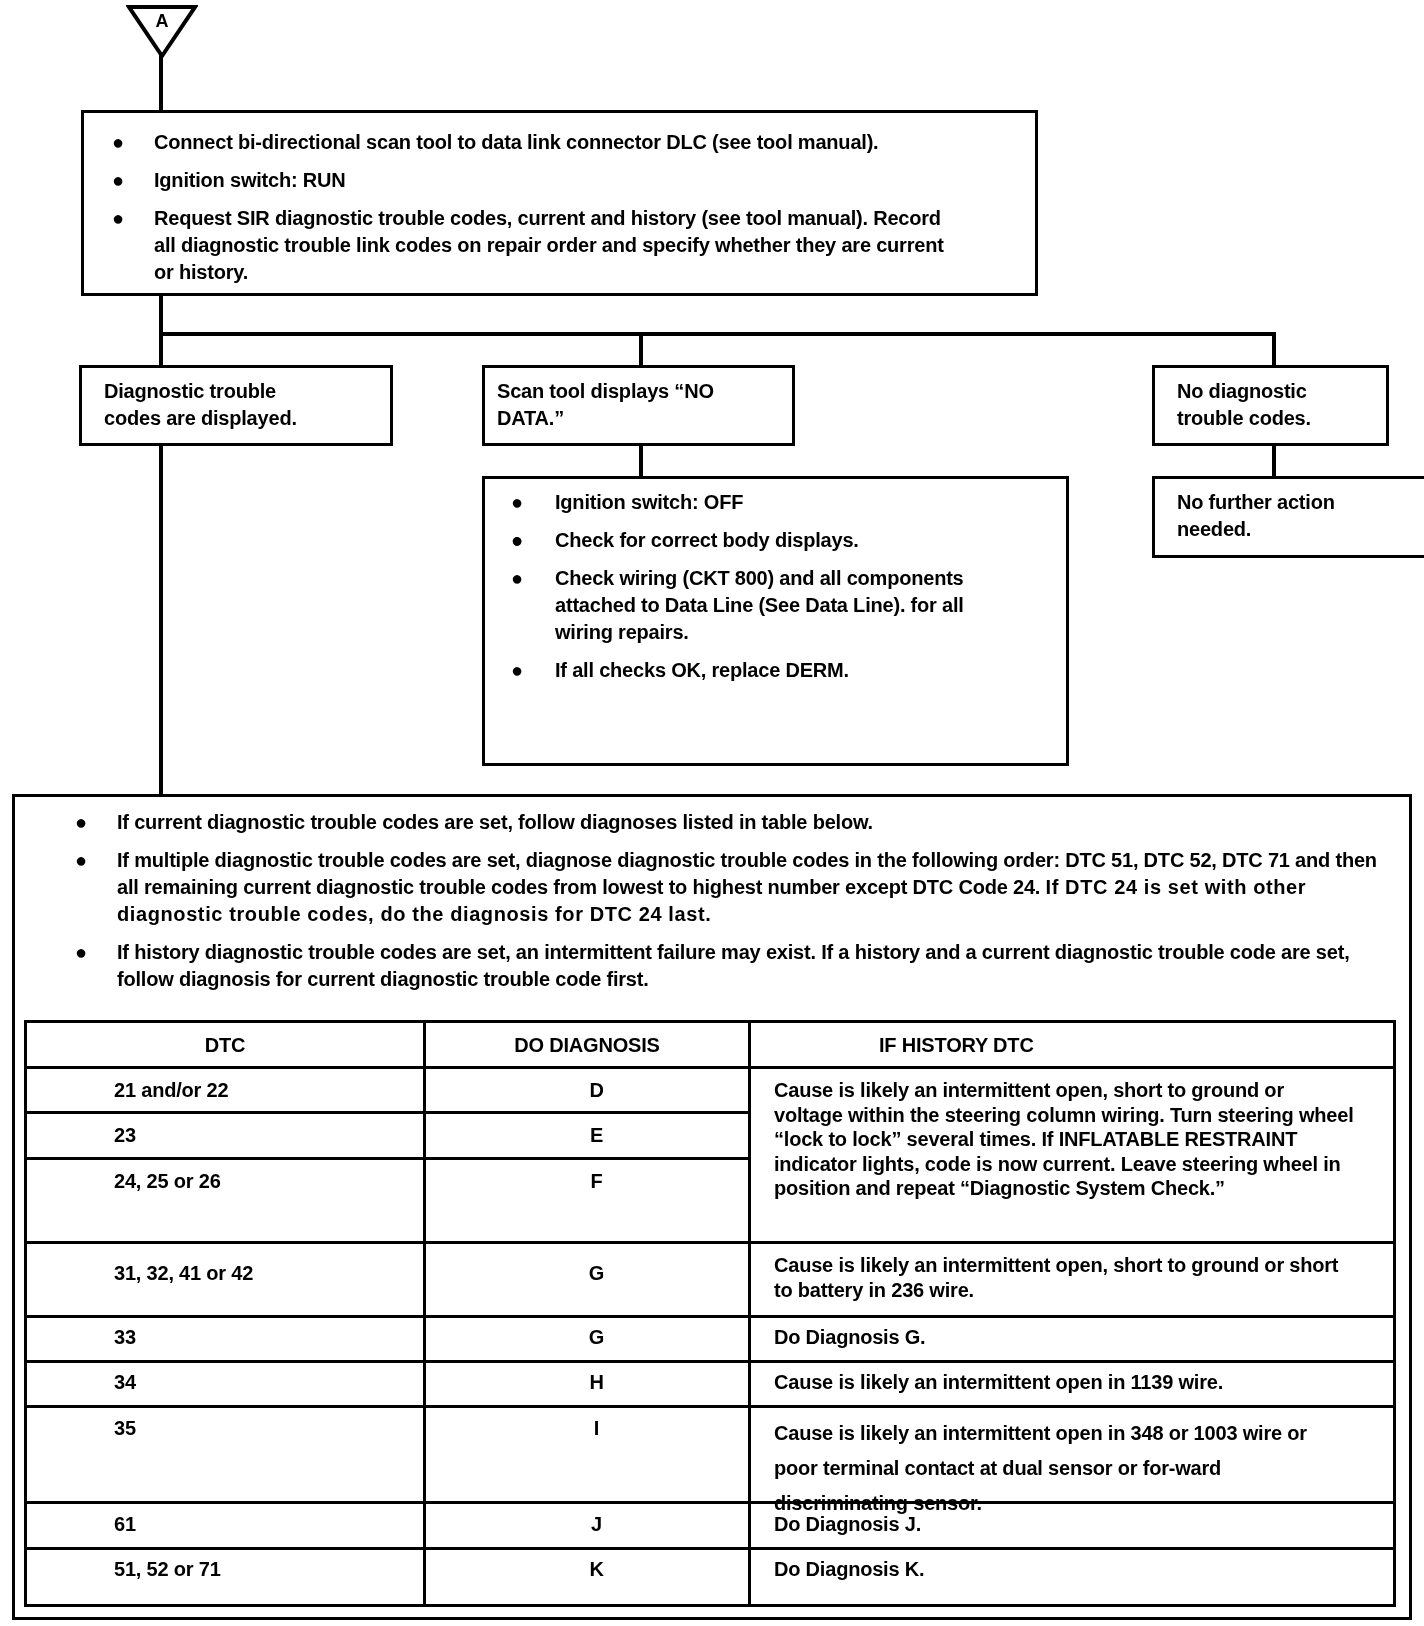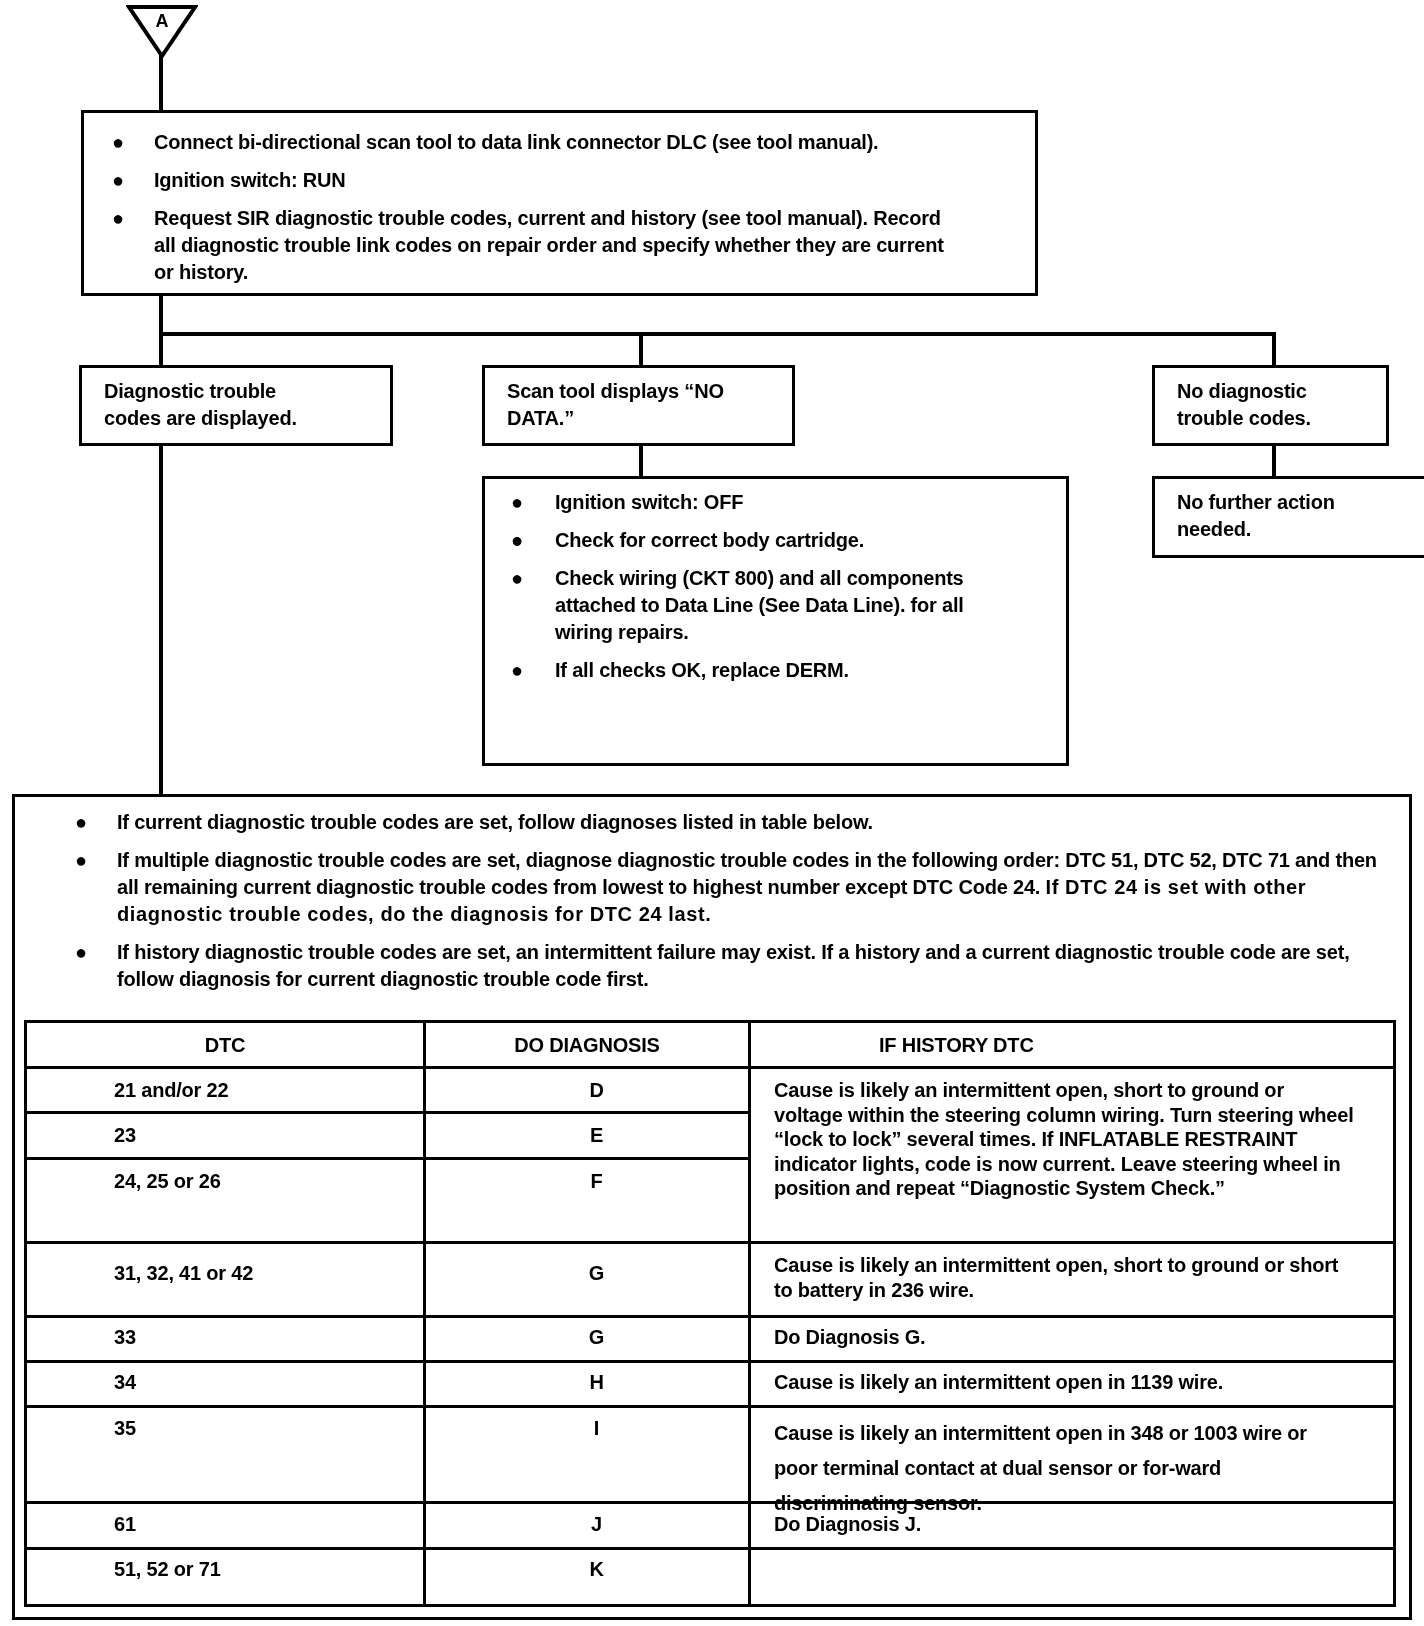--- a/index.html
+++ b/index.html
@@ -42,35 +42,35 @@
   <ul class="bul txt">
     <li><span class="dot">●</span><span>Connect bi-directional scan tool to data link connector DLC (see tool manual).</span></li>
     <li><span class="dot">●</span><span>Ignition switch: RUN</span></li>
     <li style="padding-right:80px;"><span class="dot">●</span><span>Request SIR diagnostic trouble codes, current and history (see tool manual). Record all diagnostic trouble link codes on repair order and specify whether they are current or history.</span></li>
   </ul>
 </div>
 
 <div class="box txt" style="left:79px;top:365px;width:314px;height:81px;padding:10px 60px 0 22px;">
   <span>Diagnostic trouble codes are displayed.</span>
 </div>
-<div class="box txt" style="left:482px;top:365px;width:313px;height:81px;padding:10px 30px 0 22px;">
+<div class="box txt" style="left:482px;top:365px;width:313px;height:81px;padding:10px 30px 0 12px;">
   <span>Scan tool displays “NO DATA.”</span>
 </div>
 <div class="box txt" style="left:1152px;top:365px;width:237px;height:81px;padding:10px 30px 0 22px;">
   <span>No diagnostic trouble codes.</span>
 </div>
 <div class="box txt" style="left:1152px;top:476px;width:285px;height:82px;padding:10px 20px 0 22px;">
   <span>No further action needed.</span>
 </div>
 
 <div class="box" style="left:482px;top:476px;width:587px;height:290px;padding:10px 10px 0 8px;">
   <ul class="bul txt">
     <li style="padding-left:62px;"><span class="dot">●</span><span>Ignition switch: OFF</span></li>
     <li style="padding-left:62px;padding-right:60px;"><span class="dot">●</span></li>
-    <li style="padding-left:62px;"><span class="dot">●</span><span>Check for correct body cartridge.</span></li>
+    <li style="padding-left:62px;"><span class="dot">●</span><span>Check for correct body displays.</span></li>
     <li style="padding-left:62px;padding-right:40px;"><span class="dot">●</span><span>Check wiring (CKT 800) and all components attached to Data Line (See Data Line). for all wiring repairs.</span></li>
     <li style="padding-left:62px;"><span class="dot">●</span><span>If all checks OK, replace DERM.</span></li>
   </ul>
 </div>
 
 <div class="box" style="left:12px;top:794px;width:1400px;height:826px;padding:12px 30px 0 30px;">
   <ul class="bul txt">
     <li style="padding-left:72px;"><span class="dot" style="left:30px;">●</span><span>If current diagnostic trouble codes are set, follow diagnoses listed in table below.</span></li>
     <li style="padding-left:72px;"><span class="dot" style="left:30px;">●</span><span>If multiple diagnostic trouble codes are set, diagnose diagnostic trouble codes in the following order: DTC 51, DTC 52, DTC 71 and then all remaining current diagnostic trouble codes from lowest to highest number except DTC Code 24. </span><span class="bold-x">If DTC 24 is set with other diagnostic trouble codes, do the diagnosis for DTC 24 last.</span></li>
     <li style="padding-left:72px;"><span class="dot" style="left:30px;">●</span><span>If history diagnostic trouble codes are set, an intermittent failure may exist. If a history and a current diagnostic trouble code are set, follow diagnosis for current diagnostic trouble code first.</span></li>
@@ -115,13 +115,14 @@
   <div class="cell" style="left:399px;top:393px;width:341px;text-align:center;">I</div>
   <div class="cell" style="left:399px;top:489px;width:341px;text-align:center;">J</div>
   <div class="cell" style="left:399px;top:534px;width:341px;text-align:center;">K</div>
 
   <div class="cell" style="left:747px;top:55px;width:580px;line-height:24.5px;">Cause is likely an intermittent open, short to ground or voltage within the steering column wiring. Turn steering wheel “lock to lock” several times. If INFLATABLE RESTRAINT indicator lights, code is now current. Leave steering wheel in position and repeat “Diagnostic System Check.”</div>
   <div class="cell" style="left:747px;top:230px;width:580px;line-height:24.5px;">Cause is likely an intermittent open, short to ground or short to battery in 236 wire.</div>
   <div class="cell" style="left:747px;top:302px;width:580px;">Do Diagnosis G.</div>
   <div class="cell" style="left:747px;top:347px;width:600px;">Cause is likely an intermittent open in 1139 wire.</div>
   <div class="cell" style="left:747px;top:393px;width:570px;line-height:35px;">Cause is likely an intermittent open in 348 or 1003 wire or poor terminal contact at dual sensor or for-ward discriminating sensor.</div>
   <div class="cell" style="left:747px;top:489px;width:580px;">Do Diagnosis J.</div>
+  <div class="cell" style="left:747px;top:534px;width:580px;">Do Diagnosis K.</div>
 </div>
 
 </body></html>

